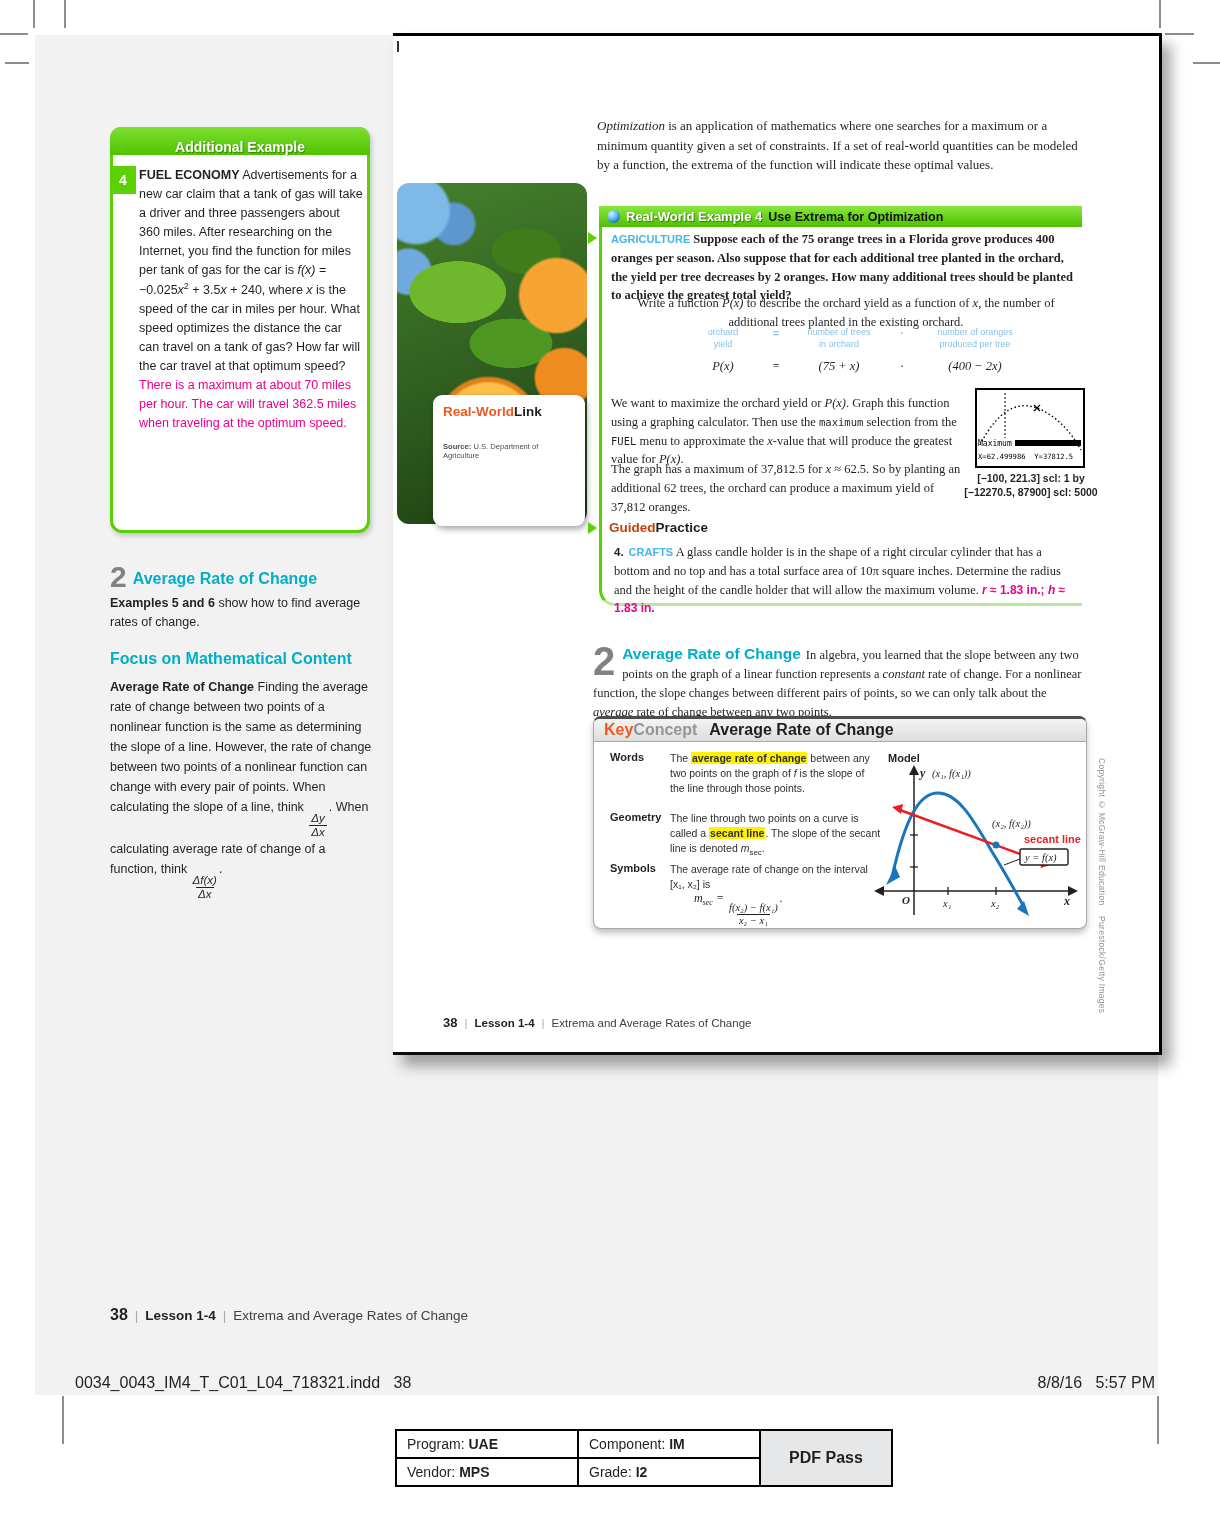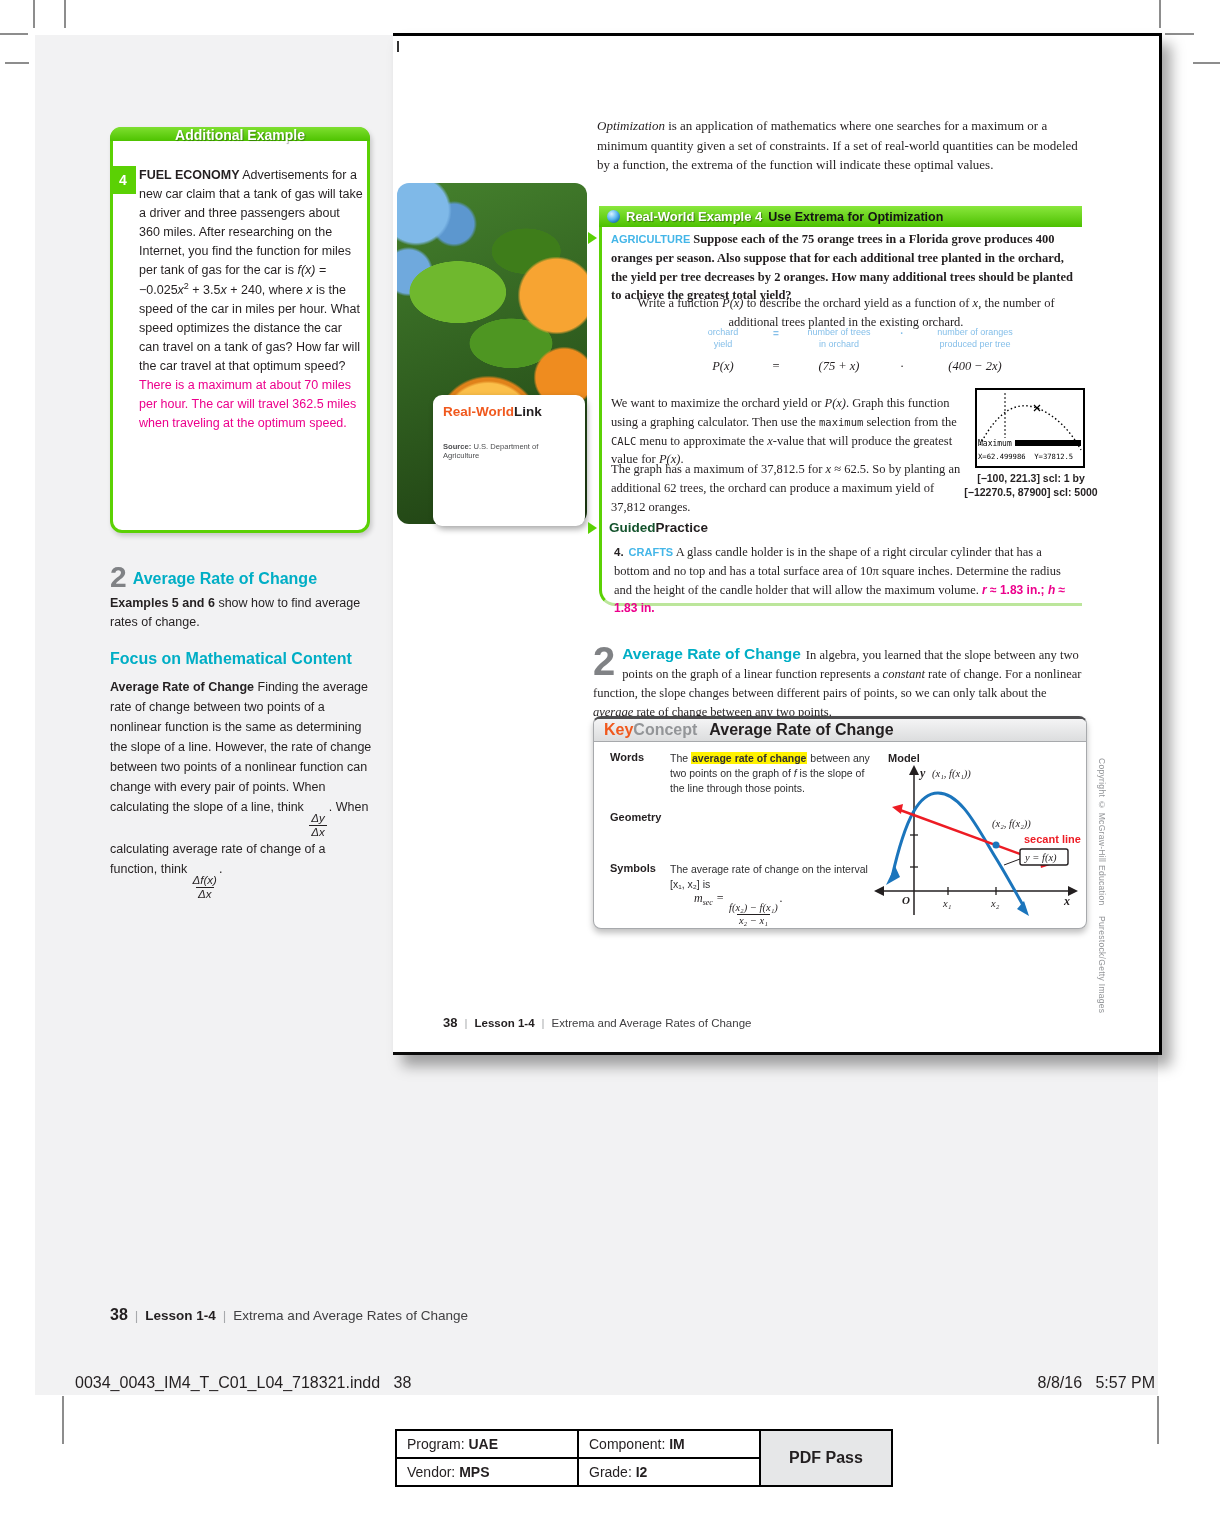--- a/index.html
+++ b/index.html
@@ -9,23 +9,23 @@
   .teacher{position:absolute;left:35px;top:35px;width:1123px;height:1360px;background:#F2F2F3;}
   .student{position:absolute;left:393px;top:33px;width:766px;height:1016px;background:#fff;
            border-top:3px solid #000;border-right:3px solid #000;border-bottom:3px solid #0b0b0b;
            box-shadow:9px 11px 13px rgba(0,0,0,.35);}
   i, .it{font-style:italic;}
   b,.bold{font-weight:bold;}
 
   
   .ae-box{position:absolute;left:110px;top:127px;width:260px;height:406px;background:#fff;
           border:3px solid #5BD104;border-radius:12px;box-shadow:2px 3px 5px rgba(0,0,0,.18);box-sizing:border-box;}
-  .ae-header{position:absolute;left:-3px;top:-3px;width:260px;height:14px;box-sizing:border-box;
+  .ae-header{position:absolute;left:-3px;top:-3px;width:260px;height:28px;box-sizing:border-box;
              background:linear-gradient(#7fdf30,#4ec300);border-radius:11px 11px 0 0;
-             display:flex;align-items:flex-start;justify-content:center;color:#fff;font-weight:bold;
+             display:flex;align-items:flex-end;justify-content:center;color:#fff;font-weight:bold;
              font-size:14px;text-shadow:1px 1px 1px rgba(0,0,0,.35);}
   .ae-num{position:absolute;left:-3px;top:36px;width:26px;height:28px;background:#5BD104;color:#fff;
           font-weight:bold;font-size:14px;display:flex;align-items:center;justify-content:center;}
   .ae-body{position:absolute;left:26px;top:36px;width:224px;font-size:12.5px;line-height:1.52;color:#231F20;}
   .ans{display:block;color:#EC008C;}
   .sb-s2{position:absolute;left:110px;top:560px;}
   .bignum{font-size:30px;font-weight:bold;color:#808285;margin-right:6px;vertical-align:-3px;}
   .tealttl{color:#00AEC5;font-weight:bold;font-size:16px;}
   .sb-s2-body{position:absolute;left:110px;top:594px;width:258px;font-size:12.5px;line-height:1.5;}
   .sb-focus-title{position:absolute;left:110px;top:650px;font-size:16px;font-weight:bold;color:#00AEC5;}
@@ -73,21 +73,21 @@
       font-weight:normal;font-size:9px;line-height:1.35;vertical-align:top;}
   .aop{display:inline-block;text-align:center;color:#85BFE9;font-weight:bold;font-size:10px;
        vertical-align:top;padding-top:2px;}
   .ar2{position:absolute;left:290px;top:323px;font-family:"Liberation Serif",serif;font-style:italic;
        font-size:12.5px;white-space:nowrap;}
   .ar2 span{display:inline-block;text-align:center;}
   .mono{font-family:"DejaVu Sans Mono",monospace;font-size:10.5px;}
   .calccap{position:absolute;left:548px;top:436px;width:180px;text-align:center;font-weight:bold;
            font-size:10.5px;line-height:1.3;}
   .gp{position:absolute;left:216px;top:484px;font-size:13.5px;font-weight:bold;}
-  .gp .g1{color:#14532d;}
+  .gp .g1{color:#c2410c;}
   .gitem{position:absolute;left:221px;top:507px;width:464px;font-family:"Liberation Serif",serif;
          font-size:12.5px;line-height:1.5;}
   .gnum{font-family:"Liberation Sans",sans-serif;font-weight:bold;font-size:11.5px;margin-right:5px;}
   .mag{color:#EC008C;font-weight:bold;font-family:"Liberation Sans",sans-serif;font-size:12px;}
   .s2blk{position:absolute;left:200px;top:606px;width:492px;font-family:"Liberation Serif",serif;
          font-size:12.5px;line-height:1.5;}
   .s2num{float:left;font-family:"Liberation Sans",sans-serif;font-size:40px;line-height:.8;font-weight:bold;
          color:#808285;margin:3px 7px 0 0;}
   .s2ttl{font-family:"Liberation Sans",sans-serif;color:#00AEC5;font-weight:bold;font-size:15.5px;margin-right:5px;}
   .kc{position:absolute;left:200px;top:680px;width:494px;height:213px;background:#fff;border:1px solid #A7A9AC;
@@ -216,21 +216,21 @@
         </span><span class="aop" style="width:26px;">·</span><span class="ac" style="width:120px;">
           <span>number of oranges</span>
           <span>produced per tree</span>
         </span>
     </div>
     <div class="ar2">
       <span style="width:80px;">P(x)</span><span style="width:26px;font-style:normal;">=</span><span style="width:100px;">(75 + x)</span><span style="width:26px;font-style:normal;">·</span><span style="width:120px;">(400 − 2x)</span>
     </div>
 
     <div class="sp" style="left:218px;top:358px;width:352px;">
-      <span>We want to maximize the orchard yield or </span><i>P(x)</i><span>. Graph this function using a graphing calculator. Then use the </span><span class="mono">maximum</span><span> selection from the </span><span class="mono">CALC</span><span> menu to approximate the </span><i>x</i><span>-value that will produce the greatest value for </span><i>P(x)</i><span>.</span>
+      <span>We want to maximize the orchard yield or </span><i>P(x)</i><span>. Graph this function using a graphing calculator. Then use the </span><span class="mono">maximum</span><span> selection from the </span><span class="mono">FUEL</span><span> menu to approximate the </span><i>x</i><span>-value that will produce the greatest value for </span><i>P(x)</i><span>.</span>
     </div>
 
     <div class="sp" style="left:218px;top:424px;width:352px;">
       <span>The graph has a maximum of 37,812.5 for </span><i>x</i><span> ≈ 62.5. So by planting an additional 62 trees, the orchard can produce a maximum yield of 37,812 oranges.</span>
     </div>
 
     <svg style="position:absolute;left:582px;top:352px;" width="110" height="80" viewBox="0 0 110 80">
       <rect x="1" y="1" width="108" height="78" fill="#fff" stroke="#000" stroke-width="2"></rect>
       <line x1="30" y1="5" x2="30" y2="50" stroke="#000" stroke-width="1" stroke-dasharray="2,2"></line>
       <path d="M 5 57 C 25 18 45 14 62 20 C 80 27 95 42 106 62" fill="none" stroke="#000" stroke-width="1.4" stroke-dasharray="1.5,2.5"></path>
@@ -261,20 +261,23 @@
       <div class="kc-h">
         <span class="k">Key</span>
           <span class="c">Concept</span>
           <span>Average Rate of Change</span>
       </div>
       <div class="kcl" style="left:16px;top:32px;">Words</div>
       <div class="kct" style="left:76px;top:32px;width:200px;">
         <span>The </span><span class="hl">average rate of change</span><span> between any two points on the graph of </span><i>f</i><span> is the slope of the line through those points.</span>
       </div>
       <div class="kcl" style="left:16px;top:92px;">Geometry</div>
+      <div class="kct" style="left:76px;top:92px;width:212px;">
+        <span>The line through two points on a curve is called a </span><span class="hl">secant line</span><span>. The slope of the secant line is denoted </span><i>m</i><sub>sec</sub><span>.</span>
+      </div>
       <div class="kcl" style="left:16px;top:143px;">Symbols</div>
       <div class="kct" style="left:76px;top:143px;width:200px;">The average rate of change on the interval [x₁, x₂] is</div>
       <div class="kcf">
         <i>m</i><sub>sec</sub><span> = </span><span class="frac">
             <span class="ft">f(x₂) − f(x₁)</span>
             <span class="fb">x₂ − x₁</span>
           </span><span>.</span>
       </div>
       <div class="kcl" style="left:294px;top:33px;">Model</div>
 

